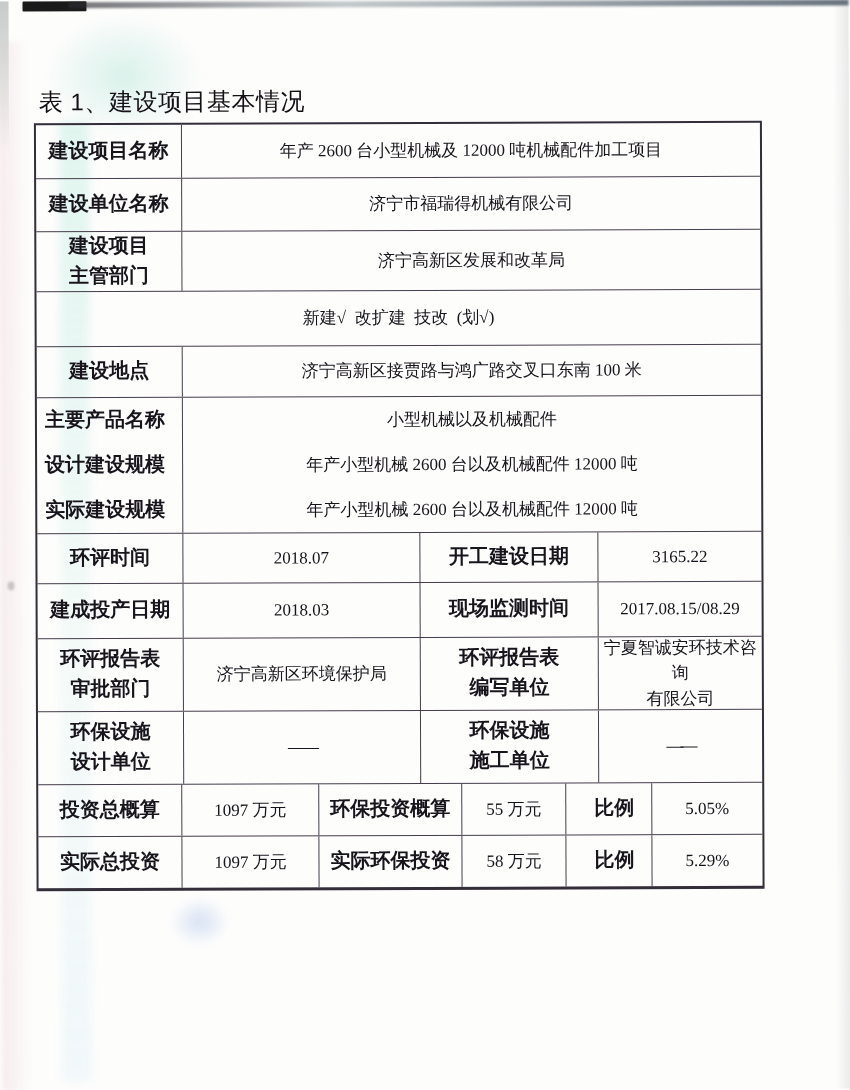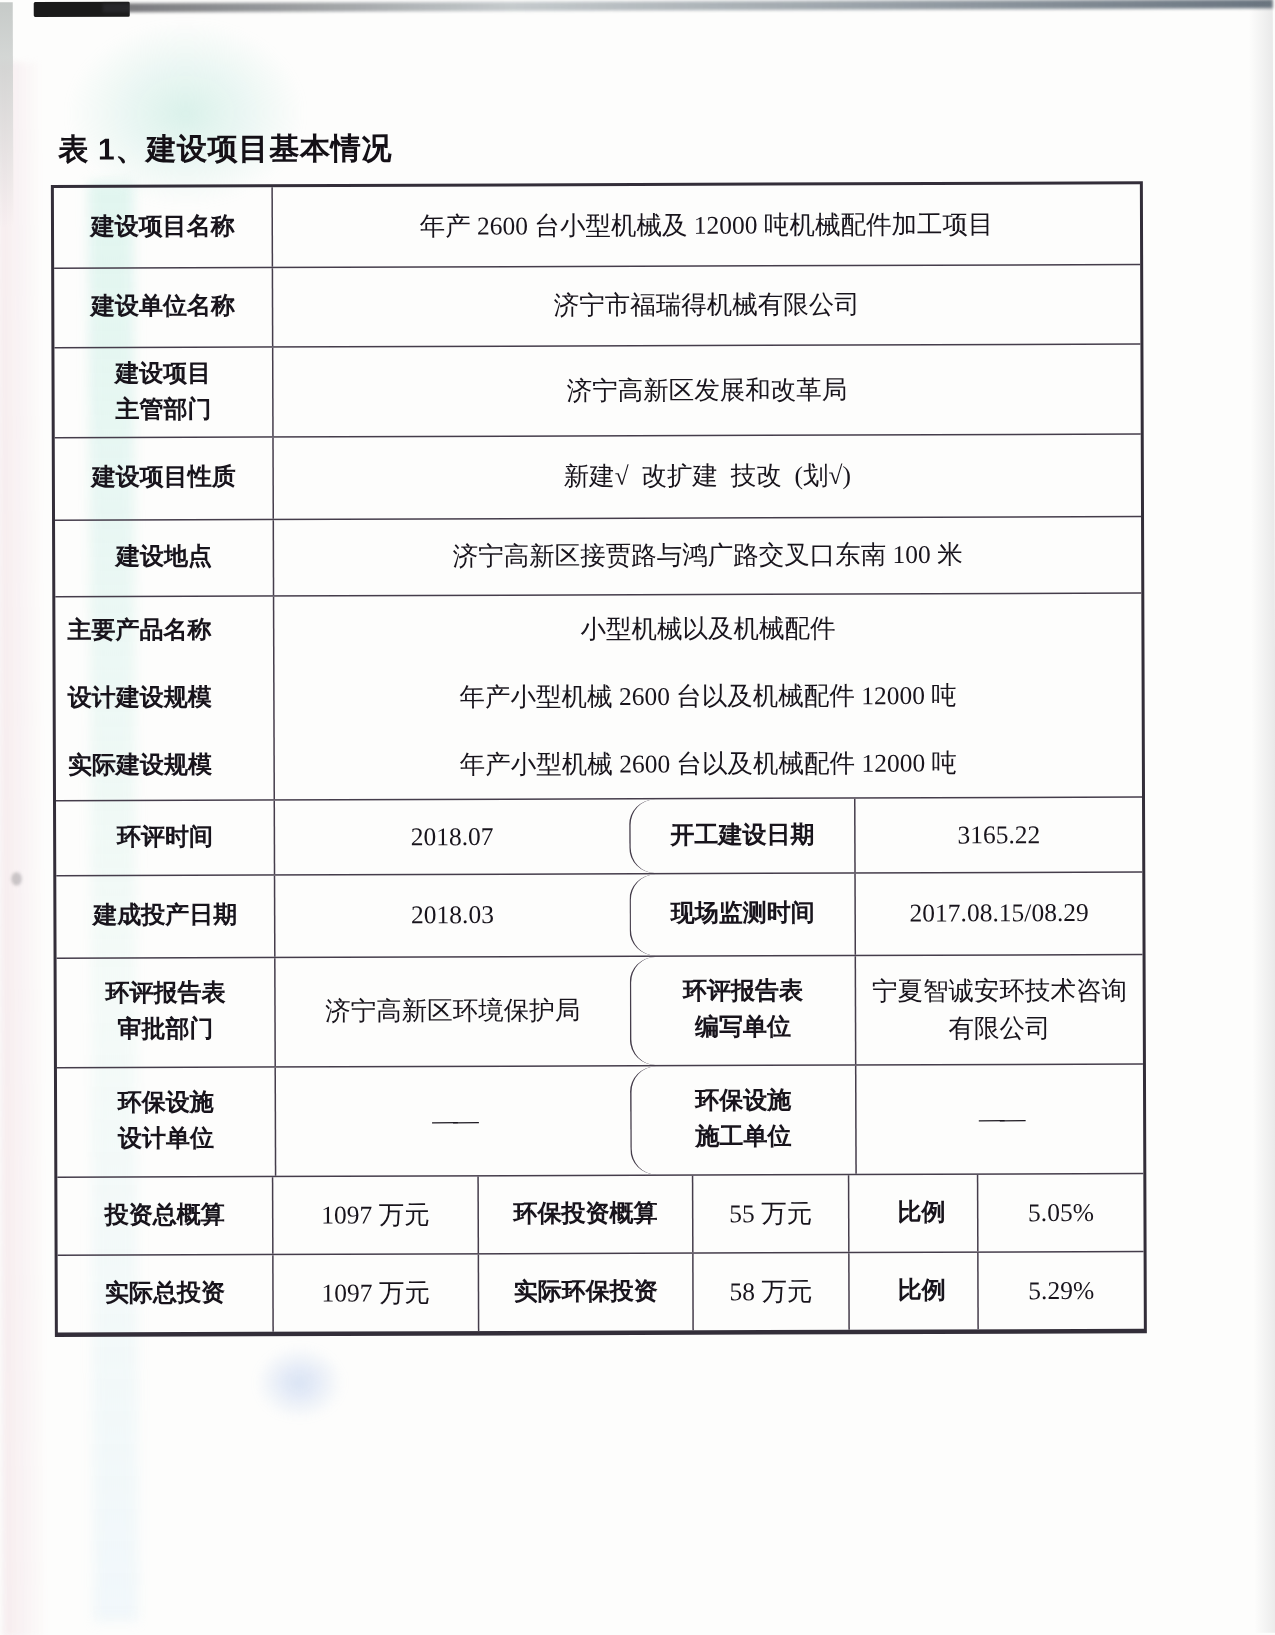--- a/index.html
+++ b/index.html
@@ -28,38 +28,38 @@
   .art-blue-smudge{left:168px;top:896px;width:60px;height:50px;
     background:radial-gradient(ellipse,rgba(145,175,228,0.35),rgba(145,175,228,0) 70%);filter:blur(3px);}
   .art-right-shade{right:0;top:0;width:16px;height:100%;
     background:linear-gradient(270deg,rgba(110,112,118,0.14),rgba(110,112,118,0));}
   .art-speck{left:7px;top:580px;width:7px;height:9px;background:rgba(60,60,65,0.25);
     border-radius:50%;filter:blur(1px);}
   
   .title{
     position:absolute;left:40px;top:85px;margin:0;
     font-family:"Liberation Sans","DejaVu Sans",sans-serif;
-    font-size:20px;font-weight:bold;color:#141016;letter-spacing:0.5px;
+    font-size:24px;font-weight:normal;color:#141016;letter-spacing:0.5px;
   }
   
   .tbl{
     position:absolute;left:35px;top:122px;width:728px;
     border:2px solid #332e39;border-bottom-width:3px;
     box-sizing:border-box;background:rgba(255,255,255,0.0);
   }
   .row{display:flex;box-sizing:border-box;}
   .row + .row{border-top:1px solid #453d4b;}
   .cell{
     box-sizing:border-box;display:flex;align-items:center;justify-content:center;
     text-align:center;white-space:pre-wrap;
     color:#18141c;font-size:17px;line-height:1.5;padding:2px 5px;
   }
   .cell + .cell{border-left:1px solid #453d4b;}
-  .lab{font-family:Liberation Sans, sans-serif;font-weight:bold;font-size:16px;}
-  .w145{width:145px;flex:none;} .w220{width:237px;flex:none;} .w158{width:150px;flex:none;border-radius:17px;}
+  .lab{font-family:Liberation Mono, monospace;font-weight:bold;font-size:20px;}
+  .w145{width:145px;flex:none;} .w220{width:237px;flex:none;} .w158{width:178px;flex:none;}
   .w143{width:143px;flex:none;} .w137{width:137px;flex:none;} .w104{width:104px;flex:none;}
   .w86{width:86px;flex:none;padding-left:16px;}  .fx{flex:1;}
   .lh45{line-height:45px;}
   .left{justify-content:flex-start;text-align:right;padding-left:8px;}
   .dash{letter-spacing:-3px;}
 </style>
 </head>
 <body>
 
 <div class="sheet">
@@ -88,21 +88,20 @@
       <div class="cell fx">济宁市福瑞得机械有限公司</div>
     </div>
 
     <div class="row" style="height:60px">
       <div class="cell lab w145">建设项目
 主管部门</div>
       <div class="cell fx">济宁高新区发展和改革局</div>
     </div>
 
     <div class="row" style="height:55px">
-      <div class="cell lab w145">建设项目性质</div>
       <div class="cell fx">新建√  改扩建  技改  (划√)</div>
     </div>
 
     <div class="row" style="height:51px">
       <div class="cell lab w145">建设地点</div>
       <div class="cell fx">济宁高新区接贾路与鸿广路交叉口东南 100 米</div>
     </div>
 
     <div class="row" style="height:136px">
       <div class="cell lab w145 lh45 left">主要产品名称

